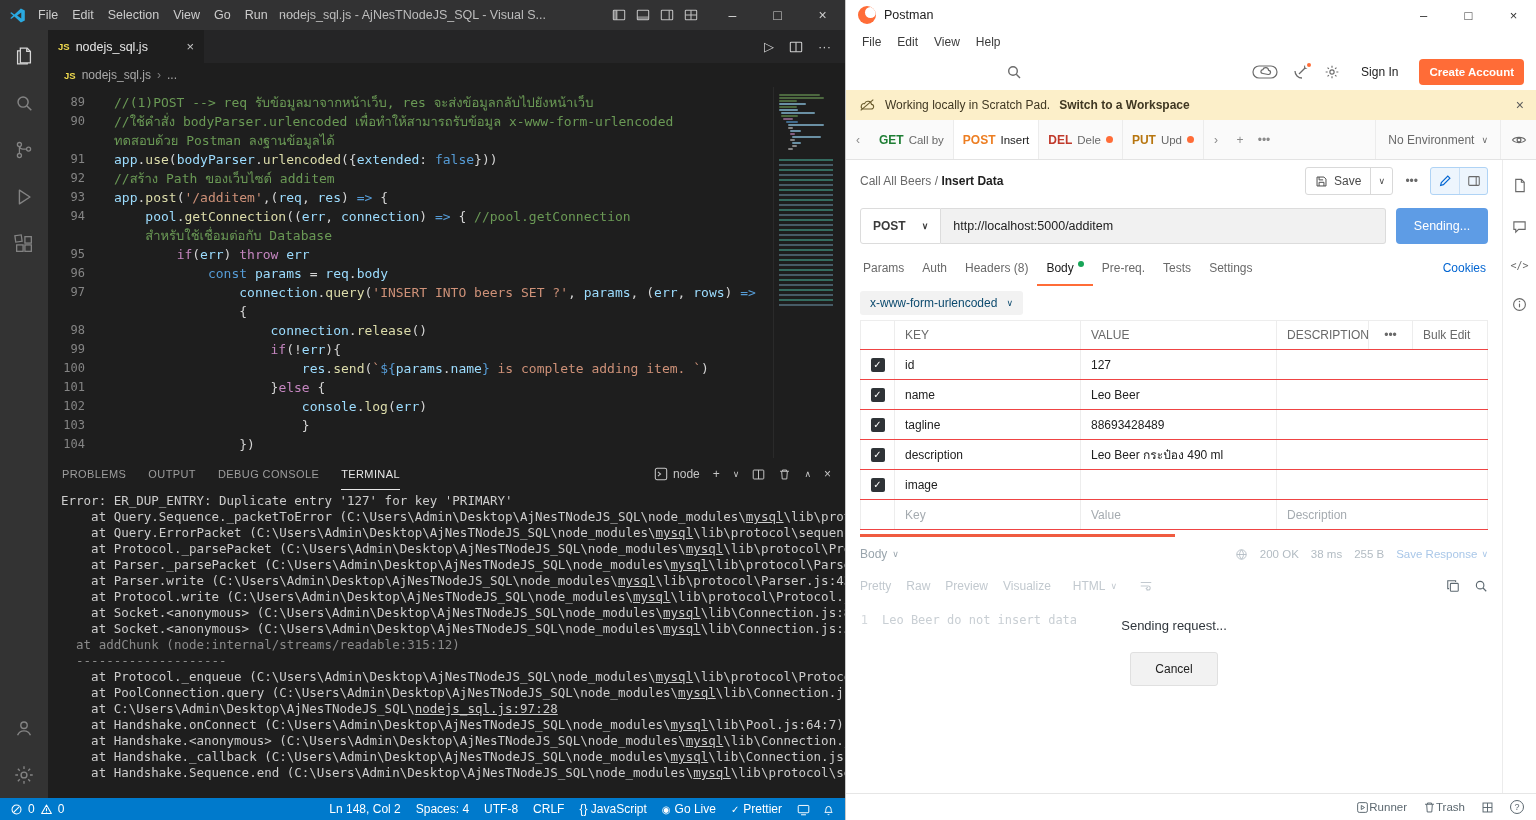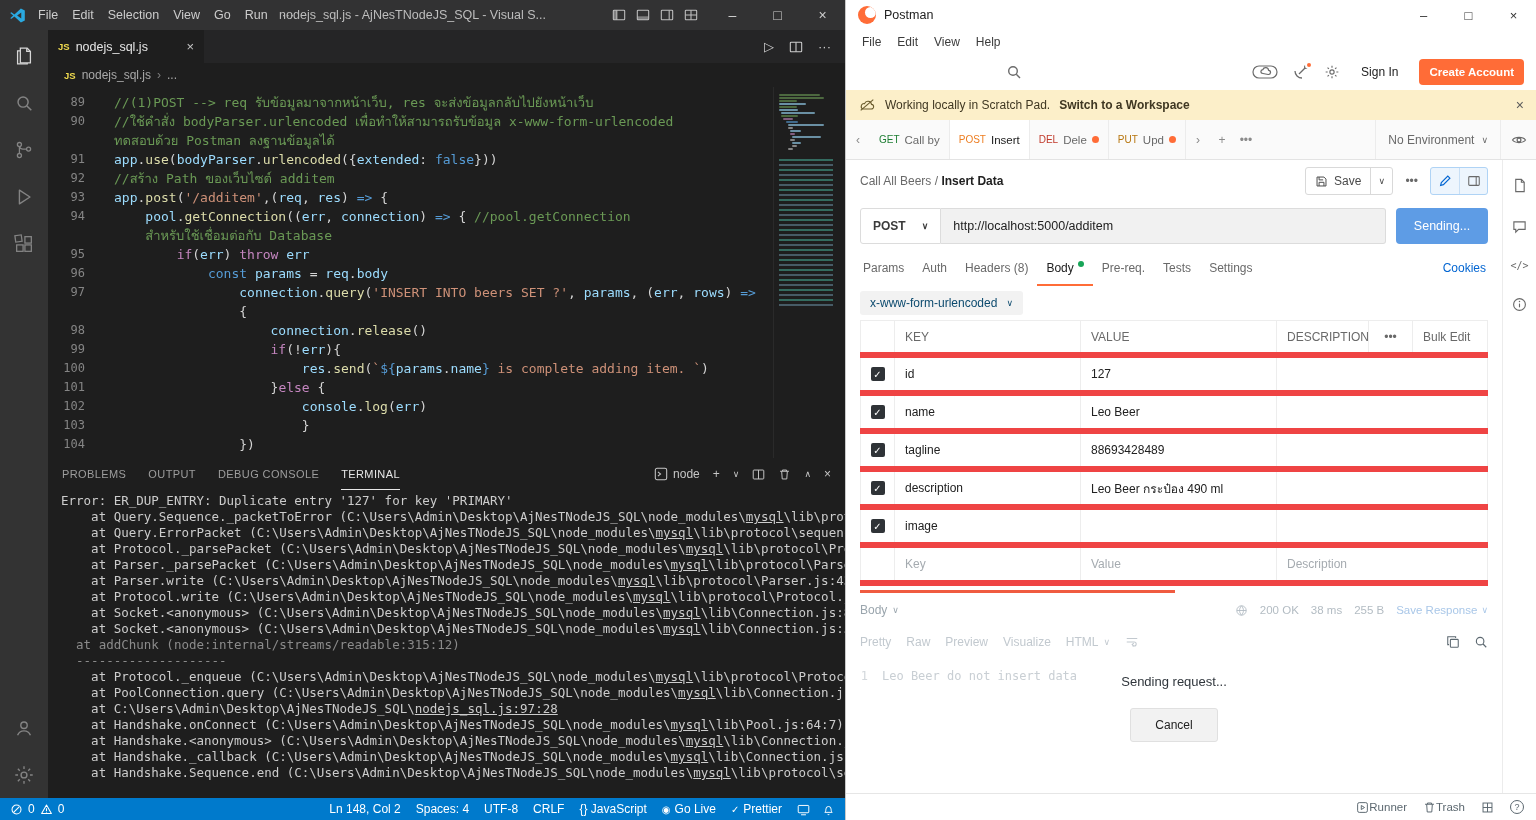--- a/index.html
+++ b/index.html
@@ -75,21 +75,21 @@
 .sync-dot{position:absolute;top:-3px;right:-4px;width:8px;height:8px;border-radius:50%;background:#FF6C37;border:2px solid #fff}
 .pm-signin{color:#212121;padding:4px 6px}
 .pm-create{background:#FF6C37;color:#fff;padding:7px 10px;border-radius:4px;font-weight:bold;font-size:11.5px}
 .pm-banner{height:30px;flex:0 0 30px;background:#FCEFC9;display:flex;align-items:center;gap:9px;padding:0 12px;color:#3f3722}
 .pm-banner-link{font-weight:bold}
 .pm-banner-close{margin-left:auto;color:#5c5c5c;font-size:14px}
 .pm-tabbar{height:40px;flex:0 0 40px;display:flex;align-items:stretch;border-bottom:1px solid #E3E3E3;background:#FAFAFA}
 .pm-tab-nav{width:24px;display:flex;align-items:center;justify-content:center;color:#8a8a8a}
 .pm-tab{display:flex;align-items:center;gap:5px;padding:0 9px;border-right:1px solid #ECECEC;font-size:11.5px;color:#696969;white-space:nowrap;overflow:hidden;max-width:92px}
 .pm-tab.active{background:#fff;color:#212121}
-.pm-tab-method{font-size:10px;font-weight:normal}
+.pm-tab-method{font-size:12px;font-weight:bold}
 .pm-tab-dot{width:7px;height:7px;border-radius:50%;background:#FF6C37;flex:0 0 auto}
 .pm-env{margin-left:auto;display:flex;align-items:center;gap:7px;padding:0 12px;color:#696969;border-left:1px solid #ECECEC}
 .pm-eye{width:36px;display:flex;align-items:center;justify-content:center;border-left:1px solid #ECECEC;color:#696969}
 .pm-main{flex:1;display:flex;min-height:0}
 .pm-content{flex:1;display:flex;flex-direction:column;min-width:0}
 .pm-rightbar{width:34px;border-left:1px solid #ECECEC;display:flex;flex-direction:column;align-items:center;padding-top:18px;gap:26px;color:#696969}
 .code-glyph{font-family:"DejaVu Sans Mono",monospace;font-size:10px}
 .pm-meta{height:42px;flex:0 0 42px;display:flex;align-items:center;padding:0 14px}
 .pm-crumb{color:#696969}
 .pm-crumb .req-name{color:#212121;font-weight:bold}
@@ -107,33 +107,33 @@
 .pm-url{flex:1;background:#F1F1F1;border:1px solid #DCDCDC;border-left:none;border-radius:0 3px 3px 0;display:flex;align-items:center;padding:16px 12px;font-size:12.5px;color:#212121;white-space:nowrap;overflow:hidden}
 .pm-send{width:92px;height:36px;background:#5E9CE5;color:#fff;border-radius:4px;display:flex;align-items:center;justify-content:center;font-size:12.5px}
 .pm-sectabs{height:36px;flex:0 0 36px;display:flex;align-items:stretch;padding:0 8px}
 .pm-sec-tab{padding:0 9px;display:flex;align-items:center;color:#696969;position:relative}
 .pm-sec-tab.active{color:#212121;box-shadow:inset 0 -2px 0 #FF6C37}
 .green-dot{width:6px;height:6px;border-radius:50%;background:#18A558;margin:-9px 0 0 4px}
 .pm-cookies{margin-left:auto;display:flex;align-items:center;color:#0265D2;padding-right:8px}
 .pm-bodytype{height:34px;flex:0 0 34px;display:flex;align-items:center;padding:0 14px}
 .pm-bt-pill{display:flex;align-items:center;gap:9px;background:#F2F2F2;border-radius:3px;padding:5px 10px;color:#0c4a6e}
 .pm-table{margin:0 14px;flex:0 0 210px}
-.pm-trow{display:grid;grid-template-columns:34px 186px 196px 1fr;height:38px;border-bottom:6px solid #ef4444}
+.pm-trow{display:grid;grid-template-columns:34px 186px 196px 1fr;height:30px;border-bottom:1px solid #ef4444}
 .pm-thead{grid-template-columns:34px 186px 196px 1fr 44px 76px;border-top:1px solid #EDEDED;color:#696969}
 .pm-td{padding:0 10px;border-left:1px solid #EDEDED;display:flex;align-items:center;overflow:hidden;white-space:nowrap;height:100%}
 .pm-trow .pm-td:last-child{border-right:1px solid #EDEDED}
 .pm-td-check{justify-content:center;padding:0}
 .pm-td-center{justify-content:center;padding:0 4px}
 .pm-check{width:14px;height:14px;border-radius:2px;background:#2F3337;color:#fff;font-size:10px;display:flex;align-items:center;justify-content:center}
 .pm-row-ghost{color:#A5ABB0}
 .pm-loadbar{height:3px;width:48%;margin:4px 0 0 14px;background:#F05B40;flex:0 0 3px}
 .pm-resphead{height:34px;flex:0 0 34px;display:flex;align-items:center;gap:5px;padding:0 14px;color:#9AA5AD}
 .pm-resp-right{margin-left:auto;display:flex;align-items:center;gap:12px;font-size:11.5px;color:#B3BCC3}
 .save-resp{color:#A9C7E8;display:flex;align-items:center;gap:4px}
-.pm-respbar{height:30px;flex:0 0 30px;display:flex;align-items:center;gap:15px;padding:0 14px;color:#C2C9CF}
+.pm-respbar{height:30px;flex:0 0 30px;display:flex;align-items:center;gap:22px;padding:0 14px;color:#C2C9CF}
 .pm-viewtab{white-space:nowrap}
 .pm-format{display:flex;align-items:center;gap:5px}
 .pm-respbar-right{margin-left:auto;display:flex;align-items:center;gap:14px;color:#5C6870}
 .pm-respbody{flex:1;position:relative;font:12px/18px "DejaVu Sans Mono",monospace;color:#C9CFD4;padding-top:10px}
 .resp-line{display:flex}
 .resp-ln{width:36px;text-align:right;padding-right:14px;color:#D3D8DC}
 .pm-overlay{position:absolute;top:16px;left:0;right:0;display:flex;flex-direction:column;align-items:center;gap:17px;font-family:"Liberation Sans",sans-serif}
 .pm-overlay .msg{font-size:13px;color:#30363C}
 .pm-cancel{background:#F2F2F2;border:1px solid #E0E0E0;border-radius:3px;padding:7px 24px;font-size:12px;color:#212121}
 .pm-statusbar{height:27px;flex:0 0 27px;border-top:1px solid #E6E6E6;display:flex;align-items:center;padding:0 12px;color:#5C6870;font-size:11.5px;background:#fff}

